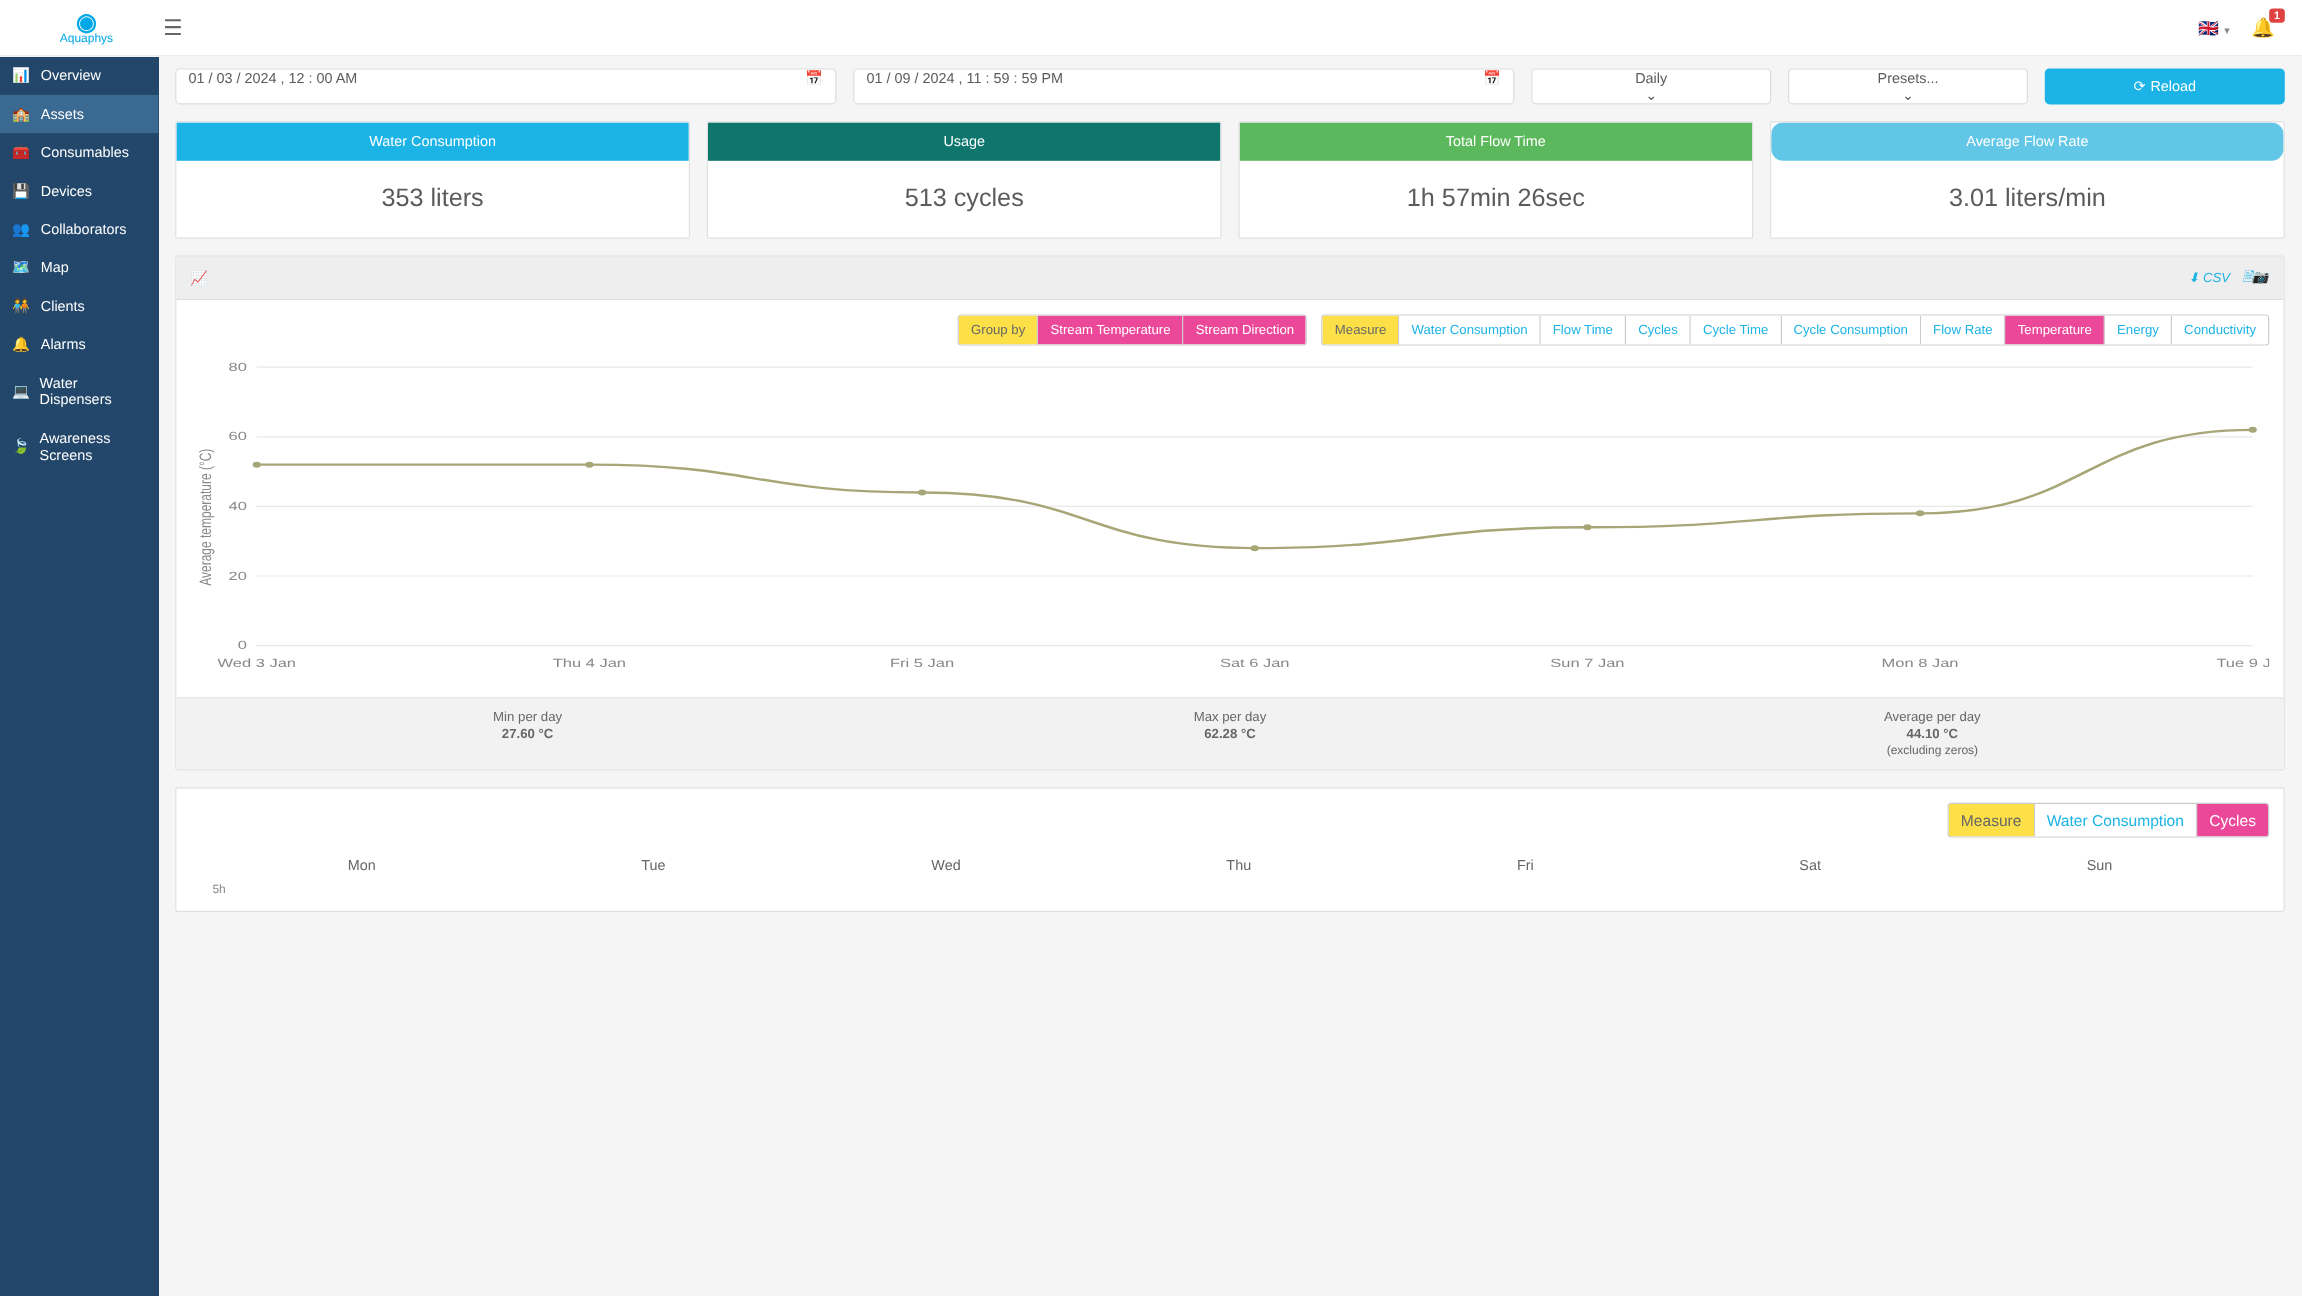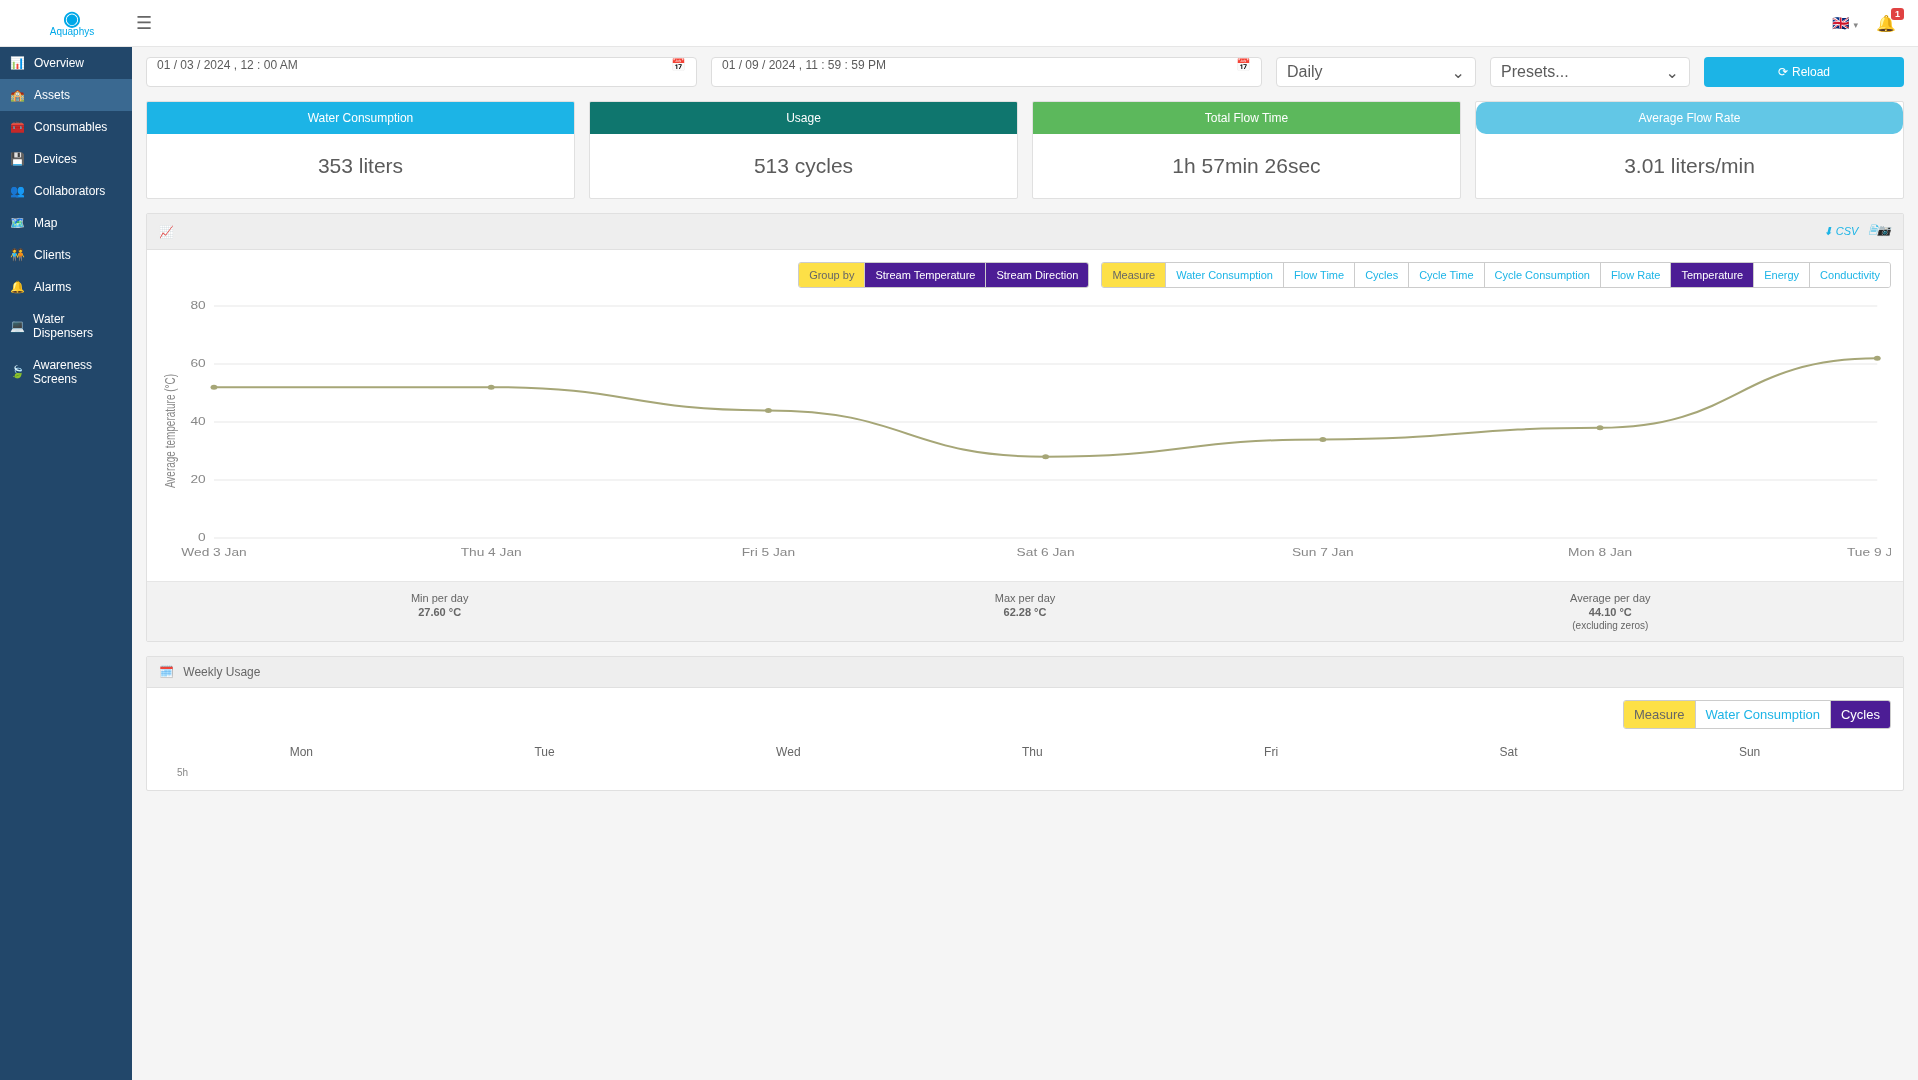--- a/index.html
+++ b/index.html
@@ -14,40 +14,40 @@
 .flag { font-size:14px; }
 .bell { font-size:16px; color:#444; position:relative; }
 .bell-badge { position:absolute; top:-6px; right:-8px; background:#e04242; color:#fff; font-size:9px; padding:1px 4px; border-radius:3px; font-weight:bold; }
 .sidebar { position:fixed; top:47px; left:0; bottom:0; width:132px; background:#22476a; color:#fff; z-index:90; }
 .sidebar-item { display:flex; align-items:center; gap:8px; padding:9px 10px; font-size:12px; cursor:pointer; }
 .sidebar-item.active { background:#3a6991; }
 .sidebar-item .icon { width:16px; text-align:center; font-size:12px; }
 .main { margin-left:132px; margin-top:47px; padding:10px 14px; }
 .filter-row { display:flex; gap:14px; margin-bottom:14px; }
 .date-input { flex:1; background:#fff; border:1px solid #ddd; border-radius:4px; height:30px; display:flex; align-items:flex-start; padding:0 10px; justify-content:space-between; font-size:12px; color:#5b5b5b; }
-.select-input { width:200px; background:#fff; border:1px solid #ddd; border-radius:4px; height:30px; display:flex; align-items:center; padding:0 10px; justify-content:space-between; font-size:16px; color:#5b5b5b; }
+.select-input { width:200px; background:#fff; border:1px solid #ddd; border-radius:4px; height:30px; display:flex; align-items:center; padding:0 10px; justify-content:space-between; font-size:12px; color:#5b5b5b;flex-direction:column; }
 .reload-btn { width:200px; background:#1cb4e6; color:#fff; border:none; border-radius:4px; height:30px; font-size:12px; display:flex; align-items:center; justify-content:center; gap:4px; cursor:pointer; }
 .cards-row { display:flex; gap:14px; margin-bottom:14px; }
 .stat-card { flex:1; background:#fff; border:1px solid #e0e0e0; border-radius:2px; overflow:hidden; }
 .stat-header { color:#fff; text-align:center; padding:9px 0; font-size:12px; }
 .stat-header.blue { background:#1cb4e6; }
 .stat-header.yellow { background:#0f766e; }
 .stat-header.green { background:#5cb85c; }
 .stat-header.lightblue { background:#62c7e6;border-radius:10px; }
 .stat-value { text-align:center; padding:20px 0; font-size:21px; color:#5b5b5b; }
 .panel { background:#fff; border:1px solid #e0e0e0; border-radius:2px; margin-bottom:14px; }
 .panel-head { background:#eeeeee; border-bottom:1px solid #e0e0e0; padding:8px 12px; display:flex; align-items:center; justify-content:space-between; font-size:12px; color:#666; }
 .panel-head-right { display:flex; gap:10px; align-items:center; color:#1cb4e6; font-size:11px;font-style:italic; }
 .panel-body { padding:12px; }
 .toggle-row { display:flex; justify-content:flex-end; gap:12px; margin-bottom:8px; font-size:11px; }
 .toggle-group { display:flex; border:1px solid #ccc; border-radius:3px; overflow:hidden; }
 .toggle-label { background:#fde047; color:#666; padding:6px 10px; border-right:1px solid #ccc; }
 .toggle-btn { padding:6px 10px; background:#fff; color:#1cb4e6; border-right:1px solid #ccc; cursor:pointer; white-space:nowrap; }
 .toggle-btn:last-child { border-right:none; }
-.toggle-btn.active { background:#4c1d95; color:#fff; }
+.toggle-btn.active { background:#ec4899; color:#fff; }
 .chart-wrap { position:relative; }
 .chart-legend { text-align:center; font-size:11px; color:#777; margin-bottom:6px; }
 .legend-swatch { display:inline-block; width:24px; height:10px; background:#a6a677; margin-right:4px; vertical-align:middle; }
 .chart-svg { width:100%; height:270px; }
 .chart-footer { display:flex; background:#f2f2f2; border-top:1px solid #e6e6e6; }
 .chart-footer-col { flex:1; text-align:center; padding:10px 0; font-size:11px; color:#666; }
 .chart-footer-col .val { font-weight:bold; margin-top:2px; }
 .chart-footer-col .sub { font-size:10px; margin-top:2px; }
 .weekly-head-icon { margin-right:6px; }
 .weekly-toggle-row { display:flex; justify-content:flex-end; margin-bottom:8px; }
@@ -237,26 +237,20 @@
       </div>
       <div class="chart-footer-col">
         <div>Average per day</div>
         <div class="val">44.10 °C</div>
         <div class="sub">(excluding zeros)</div>
       </div>
     </div>
   </div>
 
   <div class="panel">
-    <div class="panel-head">
-      <span>
-        <span class="weekly-head-icon">🗓️</span>
-        <span>Weekly Usage</span>
-      </span>
-    </div>
     <div class="panel-body">
       <div class="weekly-toggle-row">
         <div class="toggle-group">
           <span class="toggle-label">Measure</span>
           <span class="toggle-btn">Water Consumption</span>
           <span class="toggle-btn active">Cycles</span>
         </div>
       </div>
       <div class="weekly-days">
         <span>Mon</span>

